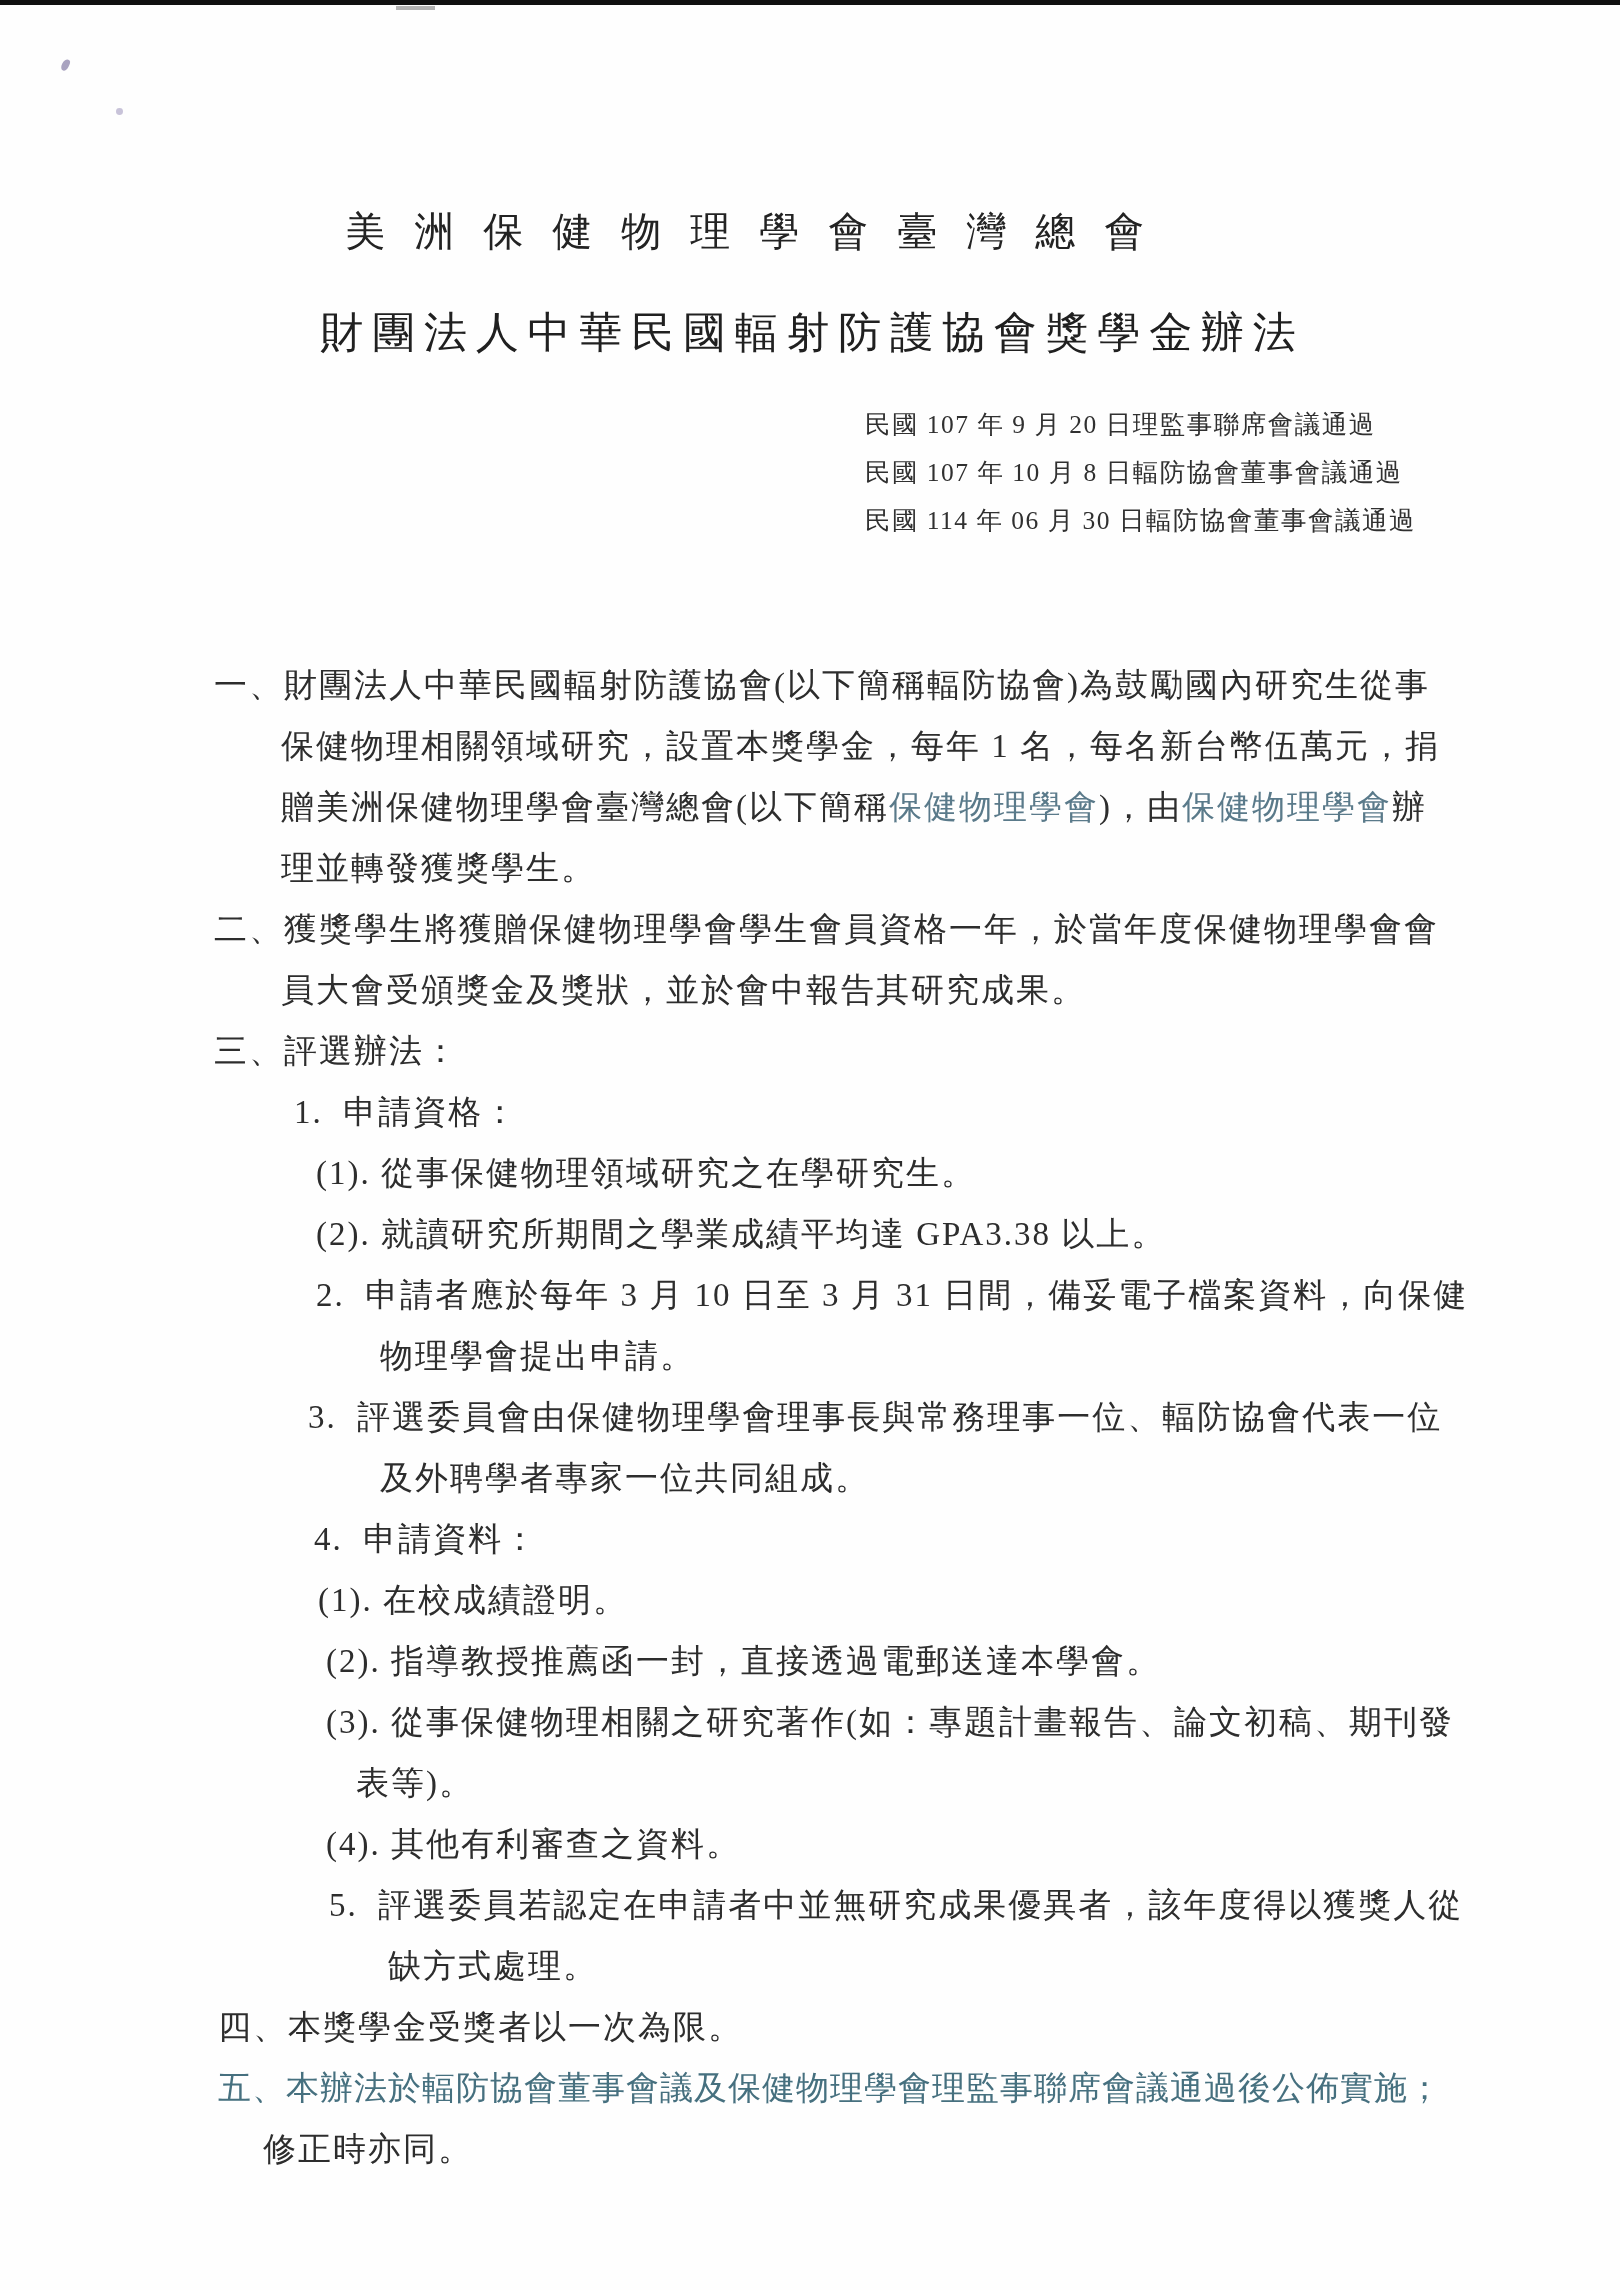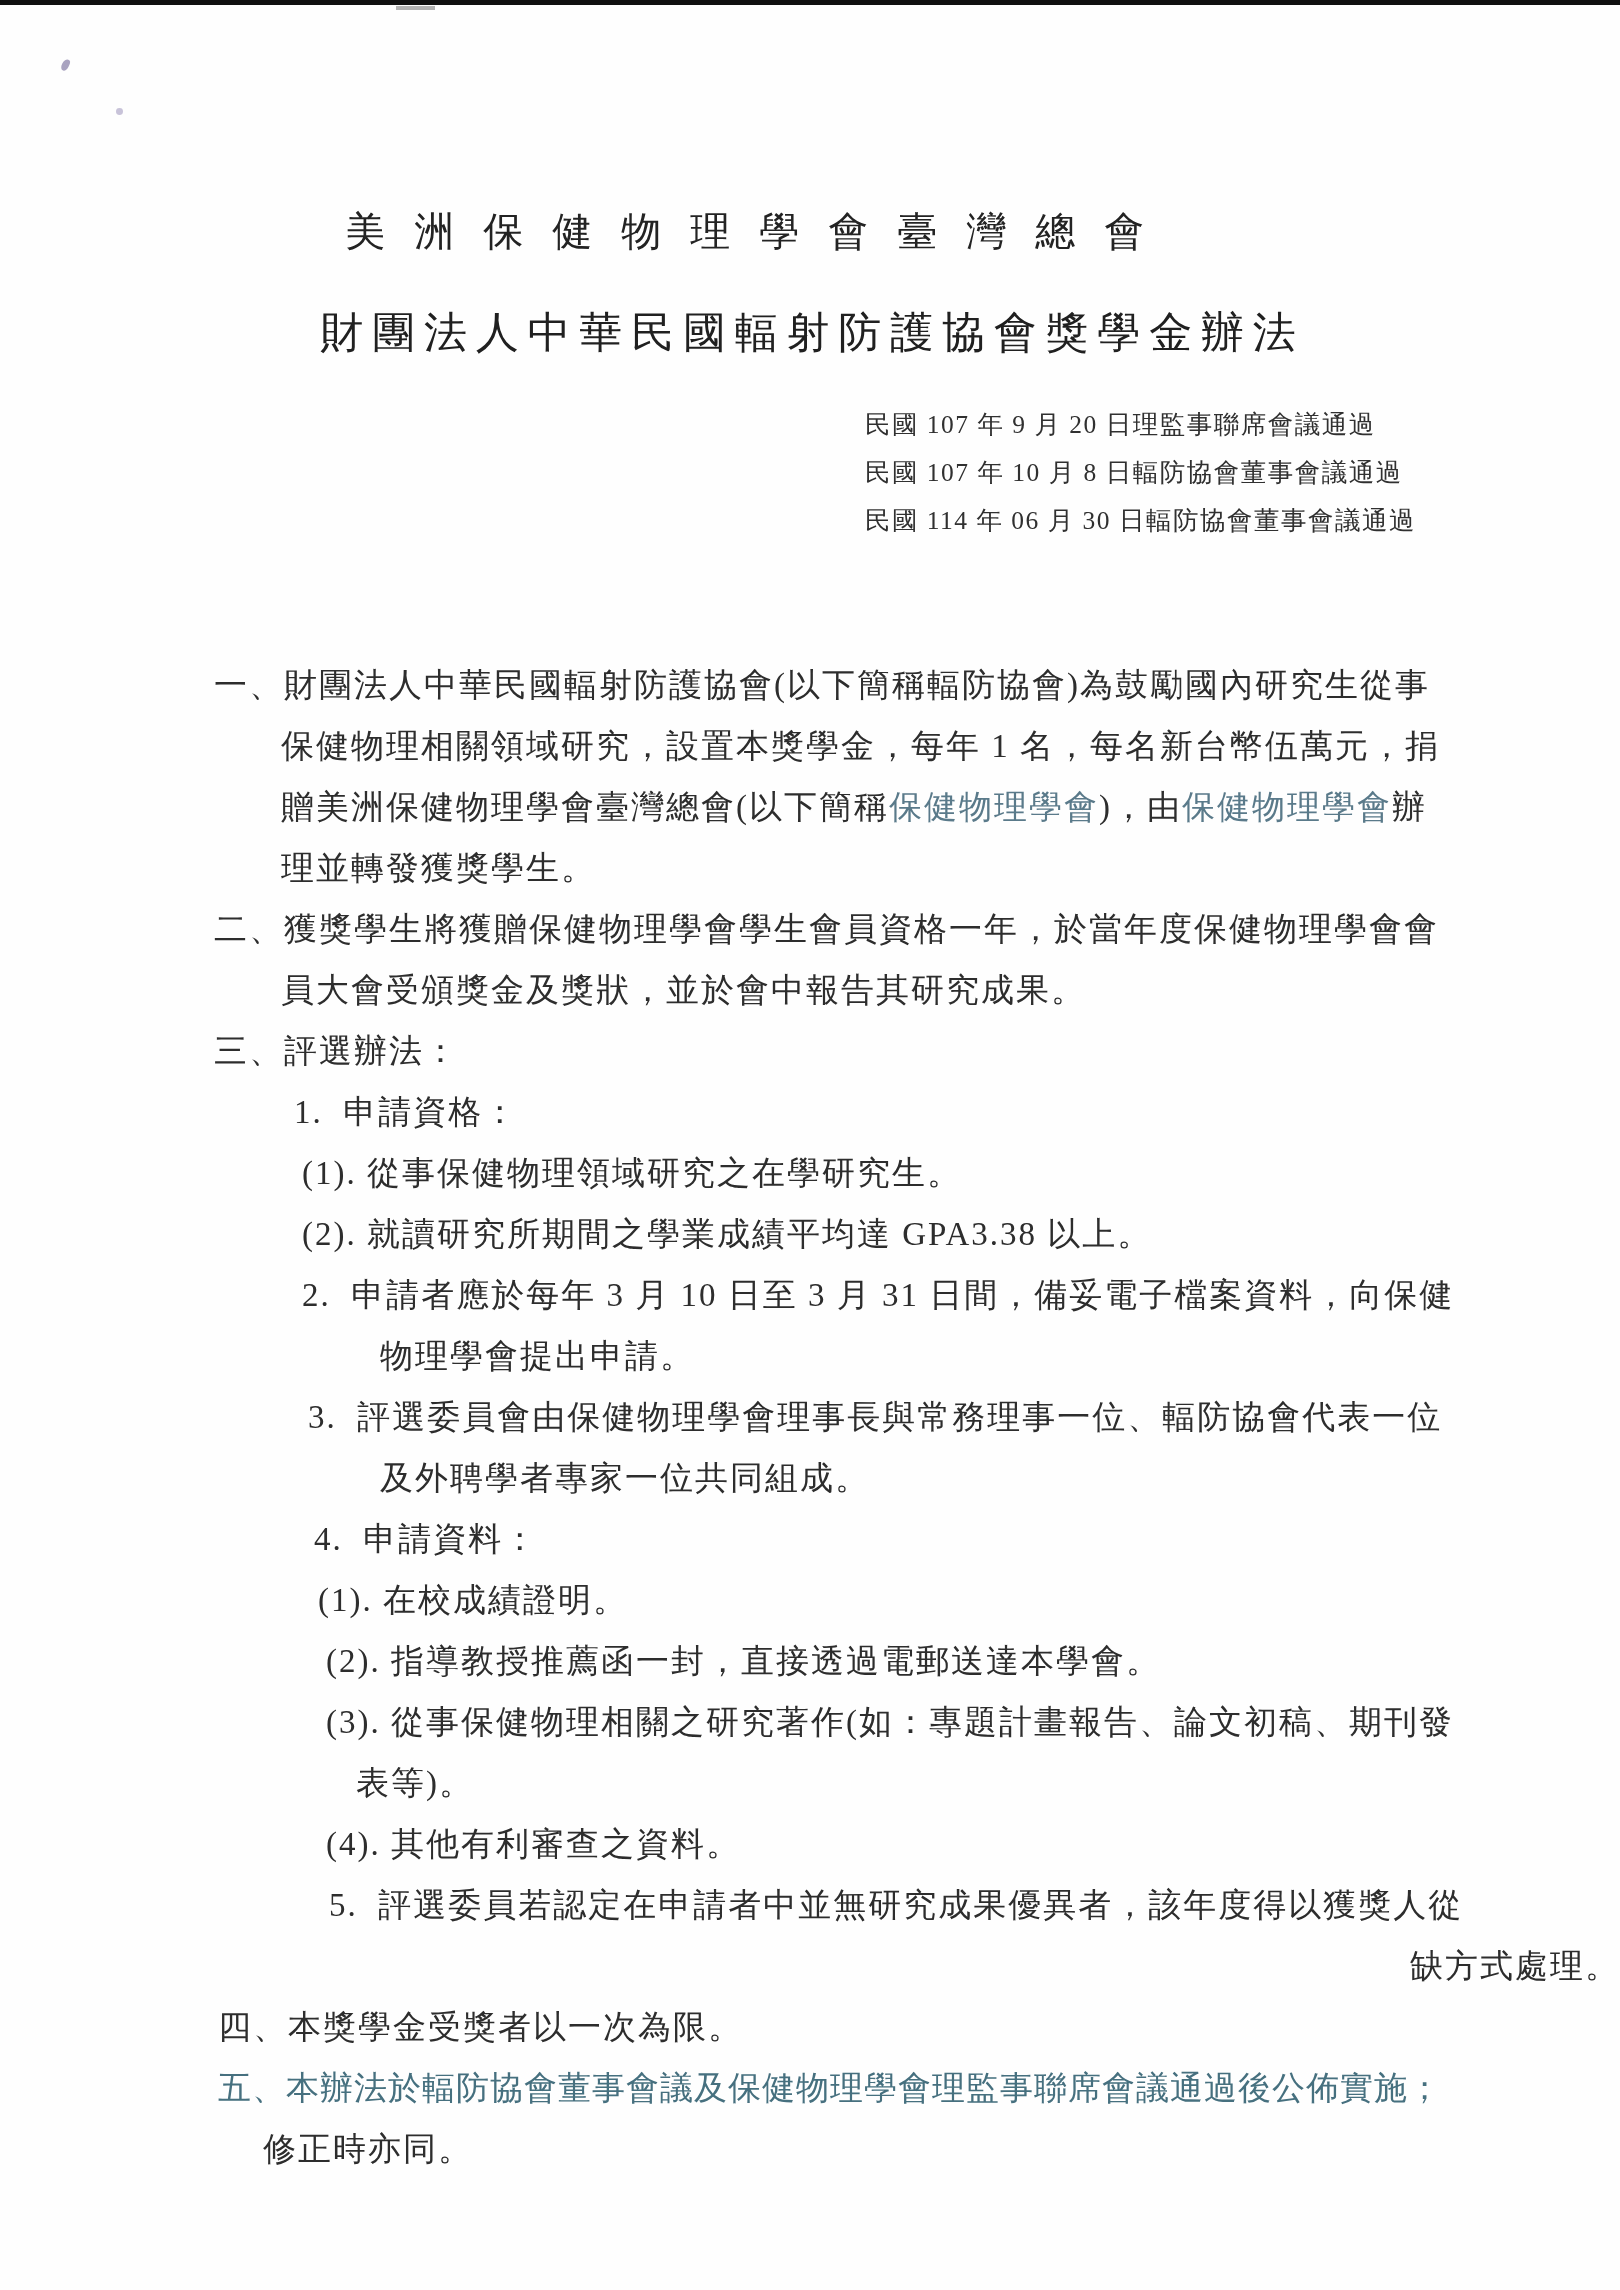--- a/index.html
+++ b/index.html
@@ -25,25 +25,25 @@
   .dates { position:absolute; top:401px; right:204px; 
            font-size:25.5px; line-height:48px; color:#303030; letter-spacing:1.5px; }
   .date-line { white-space:pre; }
 
   .docbody { position:absolute; top:655px; left:0; width:1620px;
              font-size:33px; line-height:61px; color:#2d2d2d; letter-spacing:2px; }
   .line { white-space:pre; height:61px; }
 
   .pl218 { padding-left:214px; } .pl222 { padding-left:218px; }
   .pl268 { padding-left:263px; } .pl287 { padding-left:281px; }
-  .pl300 { padding-left:294px; } .pl308 { padding-left:302px; }
+  .pl300 { padding-left:294px; } .pl308 { padding-left:302px;margin-left:14px; }
   .pl314 { padding-left:308px; } .pl320 { padding-left:314px; }
   .pl324 { padding-left:318px; } .pl333 { padding-left:326px; }
   .pl336 { padding-left:329px; } .pl363 { padding-left:356px; }
-  .pl388 { padding-left:380px; } .pl396 { padding-left:388px;text-align:right; }
+  .pl388 { padding-left:380px; } .pl396 { padding-left:388px; }
 
   .teal { color:#46707f; letter-spacing:1px; }
   .tint { color:#5a7a8a; }
 </style>
 </head>
 <body>
 
 <div class="page">
 
   <div class="topbar"></div>

